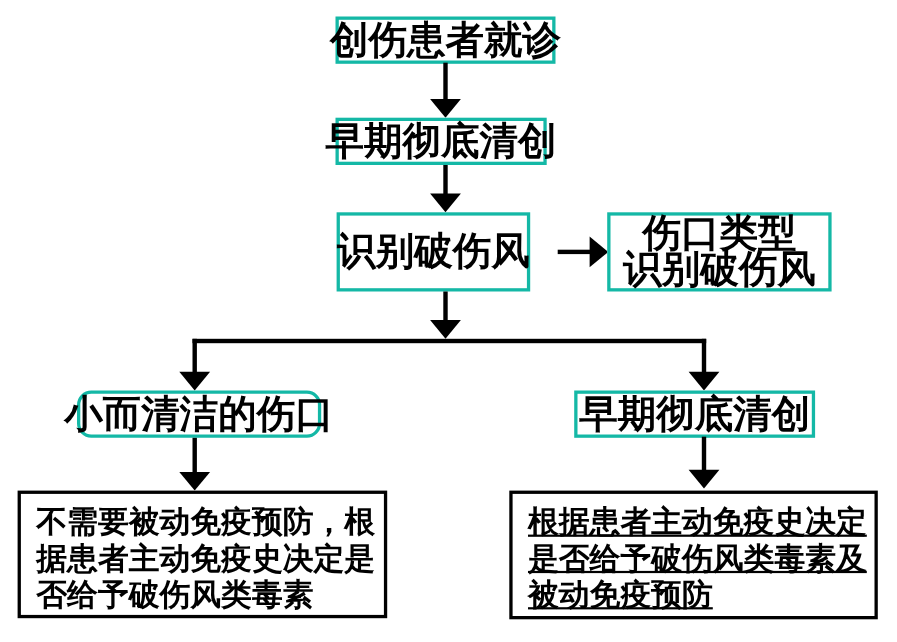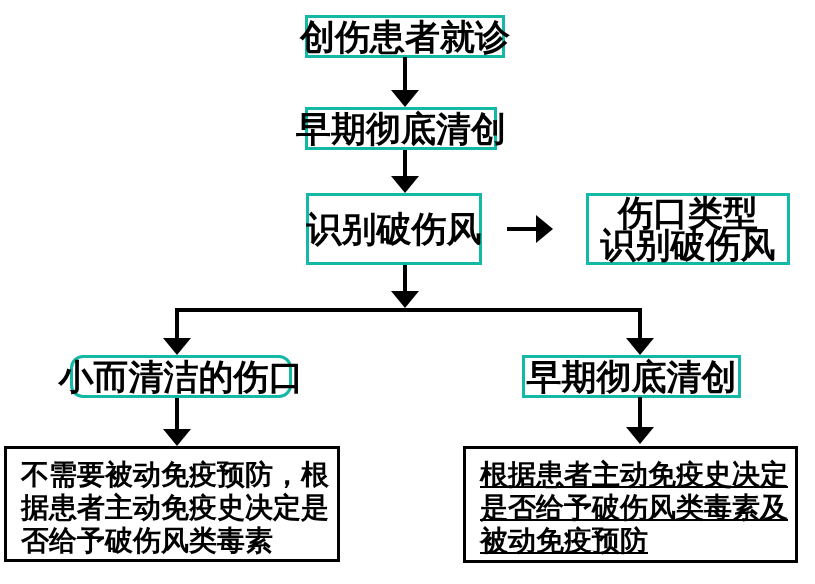--- a/index.html
+++ b/index.html
@@ -30,24 +30,24 @@
   }
   .arrow-right{
     position:absolute;width:0;height:0;
     border-top:14px solid transparent;border-bottom:14px solid transparent;
     border-left:17px solid #000;
   }
   
   .n-trauma   {left:305px;top:15px; width:200px;height:43px;}
   .n-debride  {left:305px;top:107px;width:192px;height:43px;}
   .n-identify {left:306px;top:193px;width:176px;height:72px;}
-  .n-woundtype{left:552px;top:193px;width:204px;height:72px;margin-left:34px;}
+  .n-woundtype{left:552px;top:193px;width:204px;height:72px;}
   .n-clean    {left:70px; top:355px;width:222px;height:43px;border-radius:13px;}
   .n-prone    {left:522px;top:355px;width:219px;height:43px;}
-  .n-resL     {left:4px; top:446px;width:336px;height:116px;}
+  .n-resL     {left:16px; top:446px;width:336px;height:116px;}
   .n-resR     {left:463px;top:446px;width:335px;height:117px;text-decoration:underline;}
   
   .c-v1 {left:403px;top:57px; width:4px;height:34px;}
   .a-v1 {left:391px;top:90px;}
   .c-v2 {left:403px;top:150px;width:4px;height:27px;}
   .a-v2 {left:391px;top:176px;}
   .c-h1 {left:507px;top:227px;width:31px;height:4px;}
   .a-h1 {left:536px;top:215px;}
   .c-v3 {left:403px;top:265px;width:4px;height:27px;}
   .a-v3 {left:391px;top:291px;}

